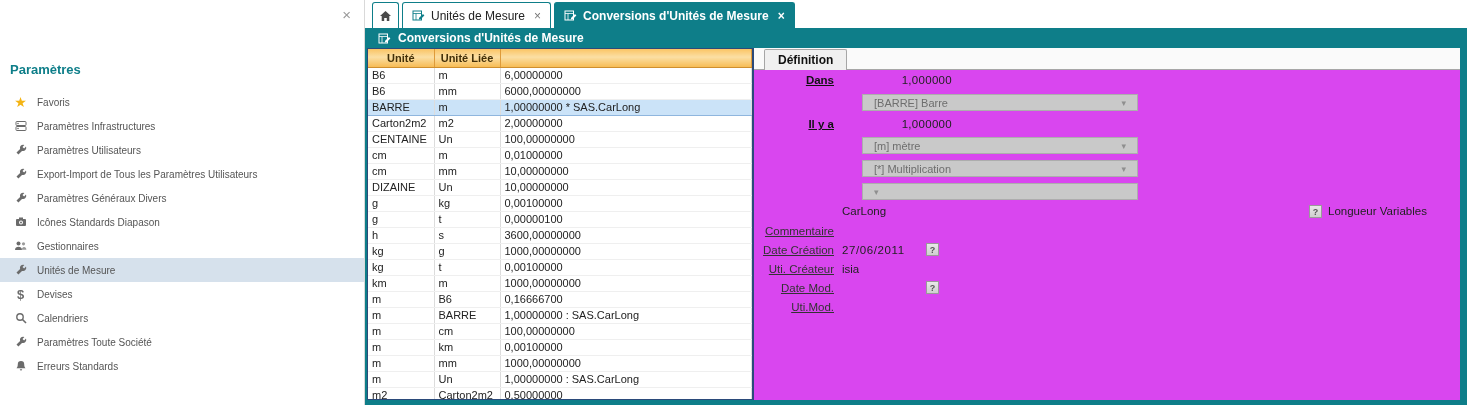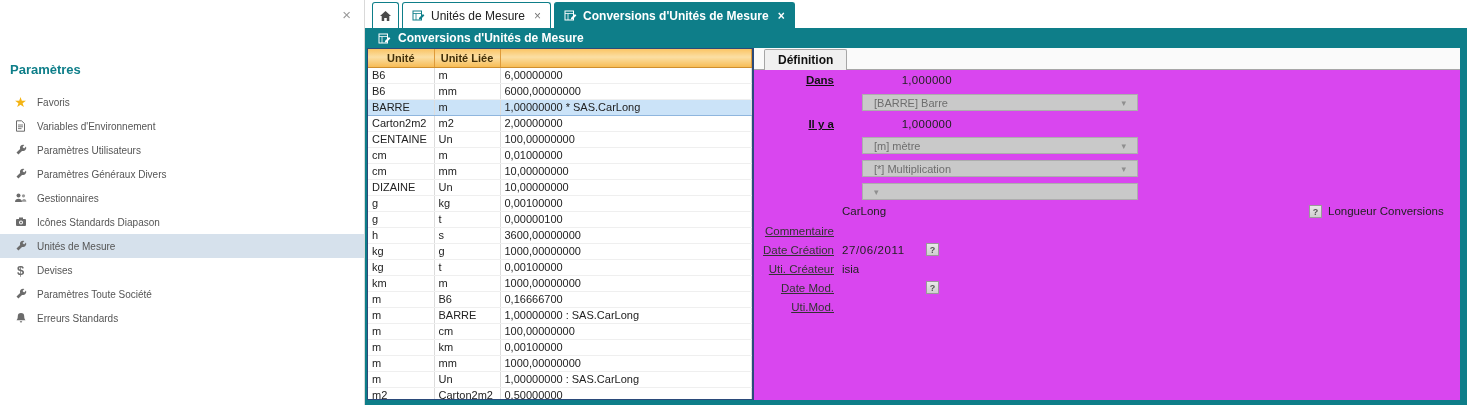--- a/index.html
+++ b/index.html
@@ -62,77 +62,96 @@
 
 <div class="sidebar">
   <div class="sidebar-title">Paramètres</div>
   <span class="sidebar-close">×</span>
   <div class="side-items">
       <div class="side-item">
         <span class="ic star">★</span>
         <span class="lbl">Favoris</span>
       </div>
       <div class="side-item">
-        <span class="ic doc">
-          <svg width="11" height="12" viewBox="0 0 11 12">
-            <path fill="#fff" stroke="#6b6b6b" d="M1.5.8h5L9.5 3.6v7.6h-8z"></path>
-            <path stroke="#6b6b6b" stroke-width=".9" fill="none" d="M3 5h5M3 6.8h5M3 8.6h3.5"></path>
-          </svg>
-        </span>
-        <span class="lbl">Variables d'Environnement</span>
+        <span class="ic server">
+          <svg width="12" height="12" viewBox="0 0 12 12">
+            <rect x="1" y="1.5" width="10" height="4" rx=".8" fill="none" stroke="#6b6b6b"></rect>
+            <rect x="1" y="6.5" width="10" height="4" rx=".8" fill="none" stroke="#6b6b6b"></rect>
+            <circle cx="3" cy="3.5" r=".8" fill="#6b6b6b"></circle>
+            <circle cx="3" cy="8.5" r=".8" fill="#6b6b6b"></circle>
+          </svg>
+        </span>
+        <span class="lbl">Paramètres Infrastructures</span>
       </div>
       <div class="side-item">
         <span class="ic wrench">
           <svg width="12" height="12" viewBox="0 0 12 12">
             <path fill="#6b6b6b" d="M11 2.6A3.2 3.2 0 0 1 7 6.9L3.4 10.5 1.5 8.6 5.1 5A3.2 3.2 0 0 1 9.4 1L7.5 2.9l1.6 1.6L11 2.6z"></path>
           </svg>
         </span>
         <span class="lbl">Paramètres Utilisateurs</span>
       </div>
       <div class="side-item">
         <span class="ic wrench">
           <svg width="12" height="12" viewBox="0 0 12 12">
             <path fill="#6b6b6b" d="M11 2.6A3.2 3.2 0 0 1 7 6.9L3.4 10.5 1.5 8.6 5.1 5A3.2 3.2 0 0 1 9.4 1L7.5 2.9l1.6 1.6L11 2.6z"></path>
           </svg>
         </span>
+        <span class="lbl">Export-Import de Tous les Paramètres Utilisateurs</span>
+      </div>
+      <div class="side-item">
+        <span class="ic wrench">
+          <svg width="12" height="12" viewBox="0 0 12 12">
+            <path fill="#6b6b6b" d="M11 2.6A3.2 3.2 0 0 1 7 6.9L3.4 10.5 1.5 8.6 5.1 5A3.2 3.2 0 0 1 9.4 1L7.5 2.9l1.6 1.6L11 2.6z"></path>
+          </svg>
+        </span>
         <span class="lbl">Paramètres Généraux Divers</span>
+      </div>
+      <div class="side-item">
+        <span class="ic camera">
+          <svg width="12" height="12" viewBox="0 0 12 12">
+            <rect x="1" y="3" width="10" height="7" rx="1" fill="#6b6b6b"></rect>
+            <rect x="4" y="1.5" width="4" height="2" fill="#6b6b6b"></rect>
+            <circle cx="6" cy="6.5" r="2" fill="#fff"></circle>
+            <circle cx="6" cy="6.5" r="1" fill="#6b6b6b"></circle>
+          </svg>
+        </span>
+        <span class="lbl">Icônes Standards Diapason</span>
       </div>
       <div class="side-item">
         <span class="ic people">
           <svg width="13" height="12" viewBox="0 0 13 12">
             <circle cx="4.5" cy="3.5" r="2" fill="#6b6b6b"></circle>
             <path d="M1 10c0-2 1.6-3.2 3.5-3.2S8 8 8 10z" fill="#6b6b6b"></path>
             <circle cx="9.5" cy="3.8" r="1.6" fill="#9a9a9a"></circle>
             <path d="M7.8 9.8c.2-1.8 1-2.8 2.2-2.8 1.4 0 2.4 1.2 2.4 2.8z" fill="#9a9a9a"></path>
           </svg>
         </span>
         <span class="lbl">Gestionnaires</span>
       </div>
-      <div class="side-item">
-        <span class="ic camera">
-          <svg width="12" height="12" viewBox="0 0 12 12">
-            <rect x="1" y="3" width="10" height="7" rx="1" fill="#6b6b6b"></rect>
-            <rect x="4" y="1.5" width="4" height="2" fill="#6b6b6b"></rect>
-            <circle cx="6" cy="6.5" r="2" fill="#fff"></circle>
-            <circle cx="6" cy="6.5" r="1" fill="#6b6b6b"></circle>
-          </svg>
-        </span>
-        <span class="lbl">Icônes Standards Diapason</span>
-      </div>
       <div class="side-item selected">
         <span class="ic wrench">
           <svg width="12" height="12" viewBox="0 0 12 12">
             <path fill="#6b6b6b" d="M11 2.6A3.2 3.2 0 0 1 7 6.9L3.4 10.5 1.5 8.6 5.1 5A3.2 3.2 0 0 1 9.4 1L7.5 2.9l1.6 1.6L11 2.6z"></path>
           </svg>
         </span>
         <span class="lbl">Unités de Mesure</span>
       </div>
       <div class="side-item">
         <span class="ic dollar">$</span>
         <span class="lbl">Devises</span>
+      </div>
+      <div class="side-item">
+        <span class="ic search">
+          <svg width="12" height="12" viewBox="0 0 12 12">
+            <circle cx="5" cy="5" r="3.2" fill="none" stroke="#6b6b6b" stroke-width="1.4"></circle>
+            <path d="M7.5 7.5 11 11" stroke="#6b6b6b" stroke-width="1.6"></path>
+          </svg>
+        </span>
+        <span class="lbl">Calendriers</span>
       </div>
       <div class="side-item">
         <span class="ic wrench">
           <svg width="12" height="12" viewBox="0 0 12 12">
             <path fill="#6b6b6b" d="M11 2.6A3.2 3.2 0 0 1 7 6.9L3.4 10.5 1.5 8.6 5.1 5A3.2 3.2 0 0 1 9.4 1L7.5 2.9l1.6 1.6L11 2.6z"></path>
           </svg>
         </span>
         <span class="lbl">Paramètres Toute Société</span>
       </div>
       <div class="side-item">
@@ -345,21 +364,21 @@
             <span class="combo-arrow">▾</span>
           </div>
 
           <div class="combo" style="top:113px">
             <span class="combo-arrow">▾</span>
           </div>
 
           <div class="fvalue" style="top:135px; left:88px">CarLong</div>
 
           <div class="qbtn" style="top:135px; left:555px">?</div>
-          <div class="lp-label" style="top:135px; left:574px">Longueur Conversions</div>
+          <div class="lp-label" style="top:135px; left:574px">Longueur Variables</div>
 
           <div class="flabel" style="top:155px">Commentaire</div>
 
           <div class="flabel" style="top:174px">Date Création</div>
           <div class="fvalue" style="top:174px; left:88px; letter-spacing:.6px">27/06/2011</div>
           <div class="qbtn" style="top:173px; left:172px">?</div>
 
           <div class="flabel" style="top:193px">Uti. Créateur</div>
           <div class="fvalue" style="top:193px; left:88px">isia</div>
 

